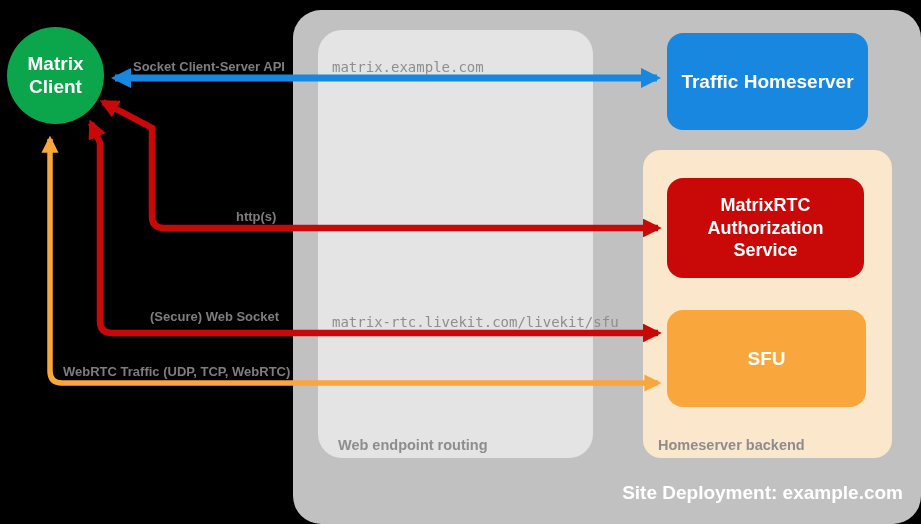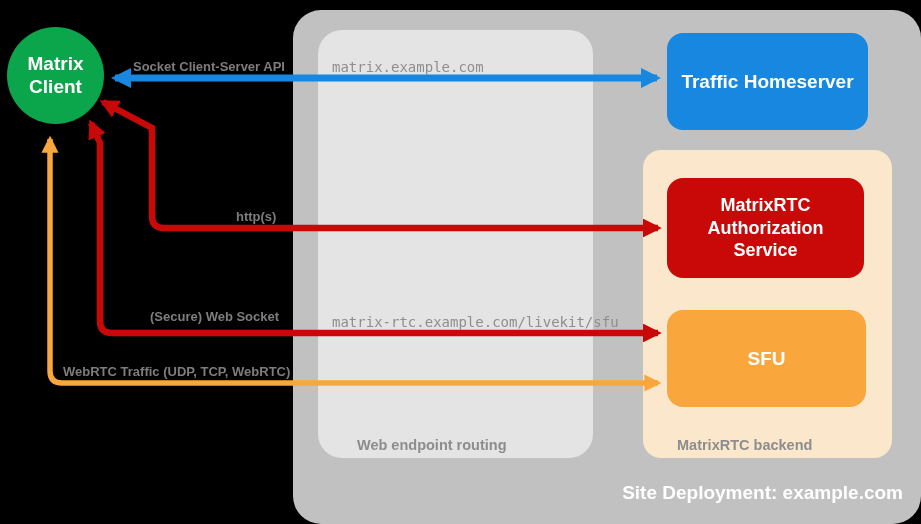--- a/index.html
+++ b/index.html
@@ -15,21 +15,21 @@
   .client-circle{left:7px;top:27px;width:97px;height:97px;border-radius:50%;background:#0BA64B;
         font-size:19px;line-height:1.2;padding:0;justify-content:center;}
   .client-circle span{display:block;width:70px;}
   .homeserver{left:667px;top:33px;width:201px;height:97px;border-radius:16px;background:#1787E0;font-size:19px;}
   .auth{left:667px;top:178px;width:197px;height:100px;border-radius:16px;background:#C90808;
         font-size:18px;line-height:1.25;}
   .auth span{display:block;width:150px;}
   .sfu{left:667px;top:310px;width:199px;height:97px;border-radius:16px;background:#F9A63C;font-size:19px;}
   .arrow-label{font-size:13px;font-weight:bold;color:#7d7d7d;white-space:nowrap;}
   .mono{font-family:"DejaVu Sans Mono",monospace;font-size:14px;color:#8e8e8e;white-space:nowrap;}
-  .caption{font-size:14.5px;font-weight:bold;color:#8d8d8d;white-space:nowrap;margin-left:19px;}
+  .caption{font-size:14.5px;font-weight:bold;color:#8d8d8d;white-space:nowrap;}
   .deployment-caption{font-size:19px;font-weight:bold;color:#fff;white-space:nowrap;}
 </style>
 </head>
 <body>
 
 <div class="canvas">
 
   <div class="abs outer-box"></div>
   <div class="abs inner-box"></div>
   <div class="abs peach-box"></div>
@@ -64,19 +64,19 @@
   <div class="abs node auth">
     <span>MatrixRTC Authorization Service</span>
   </div>
 
   <div class="abs arrow-label" style="left:133px;top:59px;">Socket Client-Server API</div>
   <div class="abs arrow-label" style="left:236px;top:209px;">http(s)</div>
   <div class="abs arrow-label" style="left:150px;top:309px;">(Secure) Web Socket</div>
   <div class="abs arrow-label" style="left:63px;top:364px;">WebRTC Traffic (UDP, TCP, WebRTC)</div>
 
   <div class="abs mono" style="left:332px;top:59px;">matrix.example.com</div>
-  <div class="abs mono" style="left:332px;top:314px;">matrix-rtc.example.com/livekit/sfu</div>
+  <div class="abs mono" style="left:332px;top:314px;">matrix-rtc.livekit.com/livekit/sfu</div>
 
   <div class="abs caption" style="left:338px;top:437px;">Web endpoint routing</div>
-  <div class="abs caption" style="left:658px;top:437px;">MatrixRTC backend</div>
+  <div class="abs caption" style="left:658px;top:437px;">Homeserver backend</div>
   <div class="abs deployment-caption" style="right:18px;top:482px;">Site Deployment: example.com</div>
 
 </div>
 
 </body></html>

